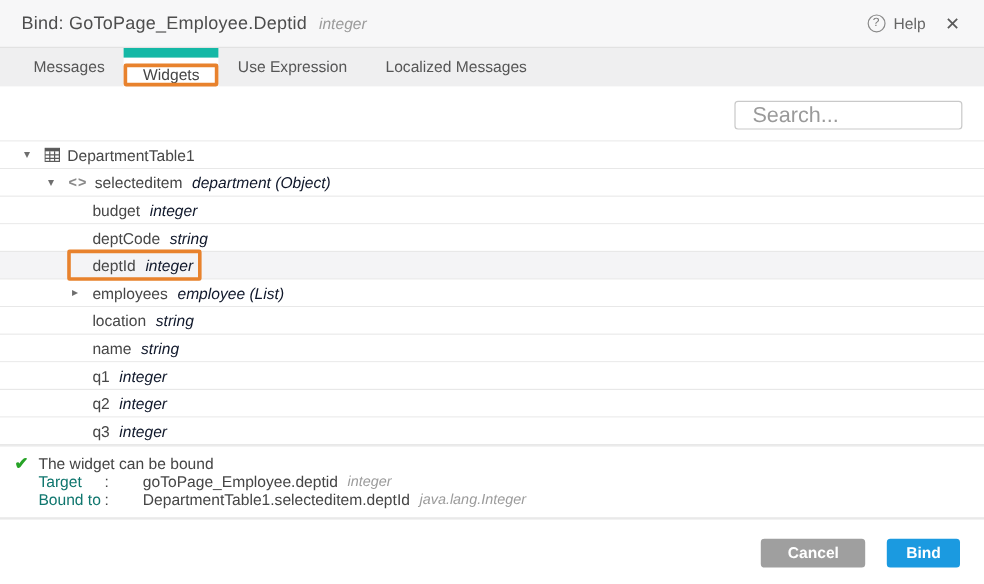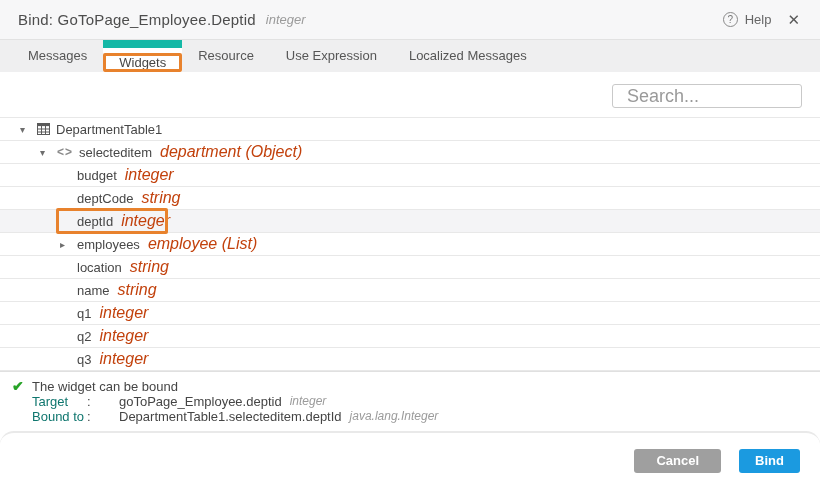--- a/index.html
+++ b/index.html
@@ -40,38 +40,38 @@
   
   .tree { flex:0 0 auto; border-top:1px solid #e8e8e8; }
   .row { height:23px; border-bottom:1px solid #e8e8e8; display:flex; align-items:center;
          font-size:13px; color:#474747; position:relative; cursor:pointer; background:#fff; }
   .row.selected { background:#f4f4f6; }
   .lvl0 { padding-left:16px; } .lvl1 { padding-left:36px; } .lvl2 { padding-left:56px; }
   .caret { width:13px; margin-right:8px; font-size:10px; color:#6e6e6e; text-align:center; flex:0 0 auto; }
   .tree-ic { margin-right:6px; display:flex; align-items:center; flex:0 0 auto; }
   .obj-ic { font-size:12px; color:#8a8a8a; letter-spacing:1px; margin-right:6px; font-weight:bold; flex:0 0 auto; }
   .nm { color:#474747; }
-  .tp { font-size:16px; font-style:italic; color:#c2410c; margin-left:8px; }
+  .tp { font-size:13px; font-style:italic; color:#0f172a; margin-left:8px; }
   .row-annot { position:absolute; left:56px; top:-2px; height:26px; width:112px;
                border:3px solid #e8822d; border-radius:2px; z-index:2; pointer-events:none; }
 
   
   .status { flex:0 0 auto; height:60px; border-top:1px solid #e0e0e0; padding:7px 0 0 12px; font-size:13px; }
   .st-line { display:flex; align-items:center; line-height:15px; }
   .check { color:#27a327; font-size:14px; font-weight:bold; width:20px; }
   .st-msg { color:#454545; }
   .st-row { display:flex; line-height:15px; padding-left:20px; }
   .st-lbl { width:55px; color:#0f766e; }
   .st-col { width:32px; color:#454545; }
   .st-val { color:#454545; }
   .st-typ { font-size:12px; font-style:italic; color:#9b9b9b; margin-left:8px; }
 
   
   .footer { margin-top:auto; height:57px; border-top:2px solid #e9e9e9; background:#fff;
-            display:flex; align-items:center; justify-content:flex-end; padding-right:20px; gap:18px; flex:0 0 auto;border-radius:14px; }
+            display:flex; align-items:center; justify-content:flex-end; padding-right:20px; gap:18px; flex:0 0 auto; }
   .btn { height:24px; border:none; border-radius:3px; font-size:13px; font-weight:bold; color:#fff;
          font-family:"Liberation Sans", sans-serif; cursor:pointer; }
   .btn-cancel { background:#9f9f9f; padding:0 22px; }
   .btn-bind   { background:#1b9ae0; padding:0 16px; }
 </style>
 </head>
 <body>
 
 <div class="dialog">
 
@@ -86,21 +86,20 @@
       <span class="close-btn">✕</span>
     </div>
   </div>
 
   <div class="tabs">
     <div class="tab">Messages</div>
     <div class="tab active">
       <span>Widgets</span>
       <div class="tab-annot"></div>
     </div>
-    <div class="tab">Resource</div>
     <div class="tab">Use Expression</div>
     <div class="tab">Localized Messages</div>
   </div>
 
   <div class="search-row">
     <div class="search-box">
       <svg width="12" height="12" viewBox="0 0 12 12">
         <circle cx="5" cy="5" r="3.6" fill="none" stroke="#8a8a8a" stroke-width="1.2"></circle>
         <line x1="8" y1="8" x2="11" y2="11" stroke="#8a8a8a" stroke-width="1.2"></line>
       </svg>

